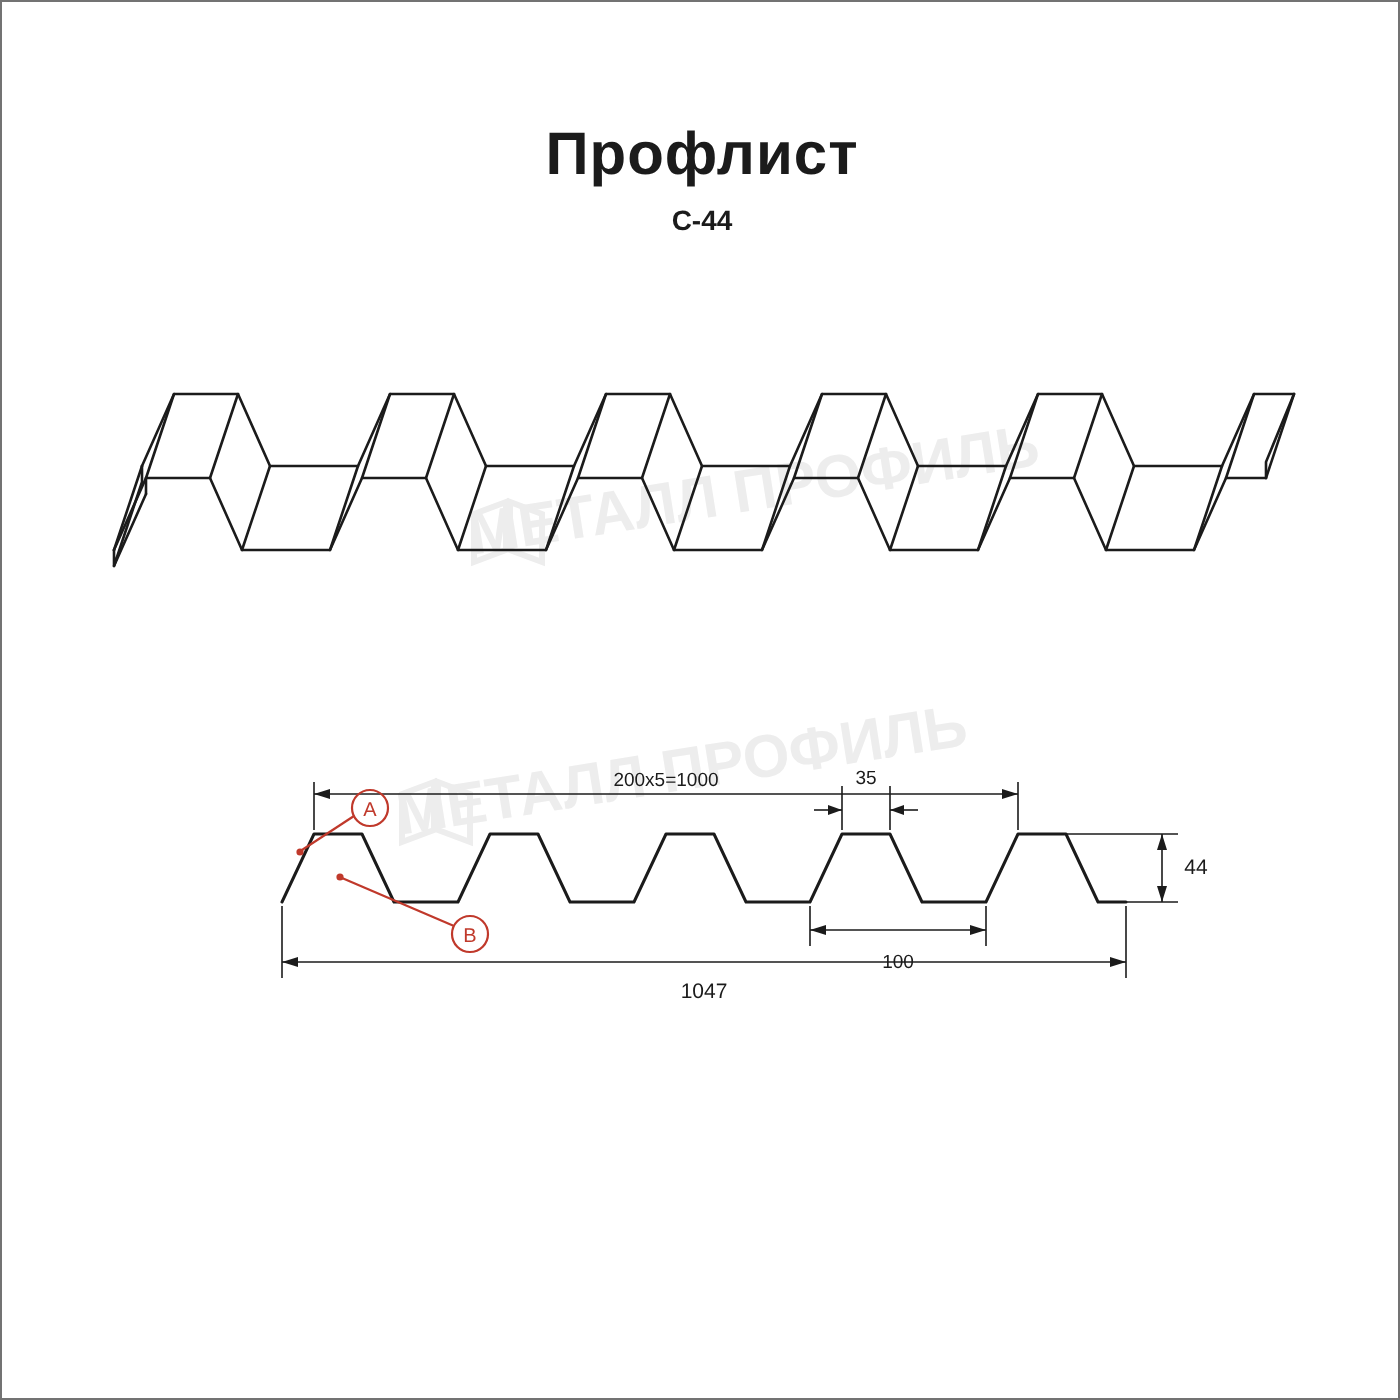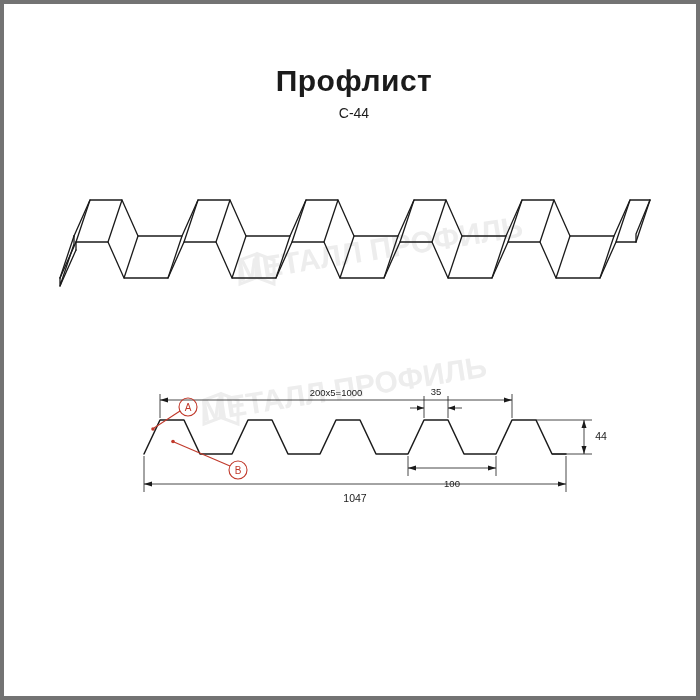--- a/index.html
+++ b/index.html
@@ -12,41 +12,41 @@
     background: #ffffff;
     font-family: "Liberation Sans", sans-serif;
     color: #111111;
     overflow: hidden;
   }
   .page {
     position: relative;
     width: 700px;
     height: 700px;
     box-sizing: border-box;
-    border: 4px solid #737373;
+    border: 1px solid #737373;
   }
   .title {
     position: absolute;
     top: 60px;
     left: 0;
     width: 700px;
     text-align: center;
     font-size: 30px;
     font-weight: bold;
     letter-spacing: 0.5px;
     color: #1b1b1b;
   }
   .subtitle {
     position: absolute;
     top: 101px;
     left: 0;
     width: 700px;
     text-align: center;
     font-size: 14px;
-    font-weight: normal;
+    font-weight: bold;
     color: #1b1b1b;
   }
   .footer-note {
     position: absolute;
     top: 618px;
     left: 0;
     width: 700px;
     text-align: center;
     font-size: 13.5px;
     font-weight: bold;

